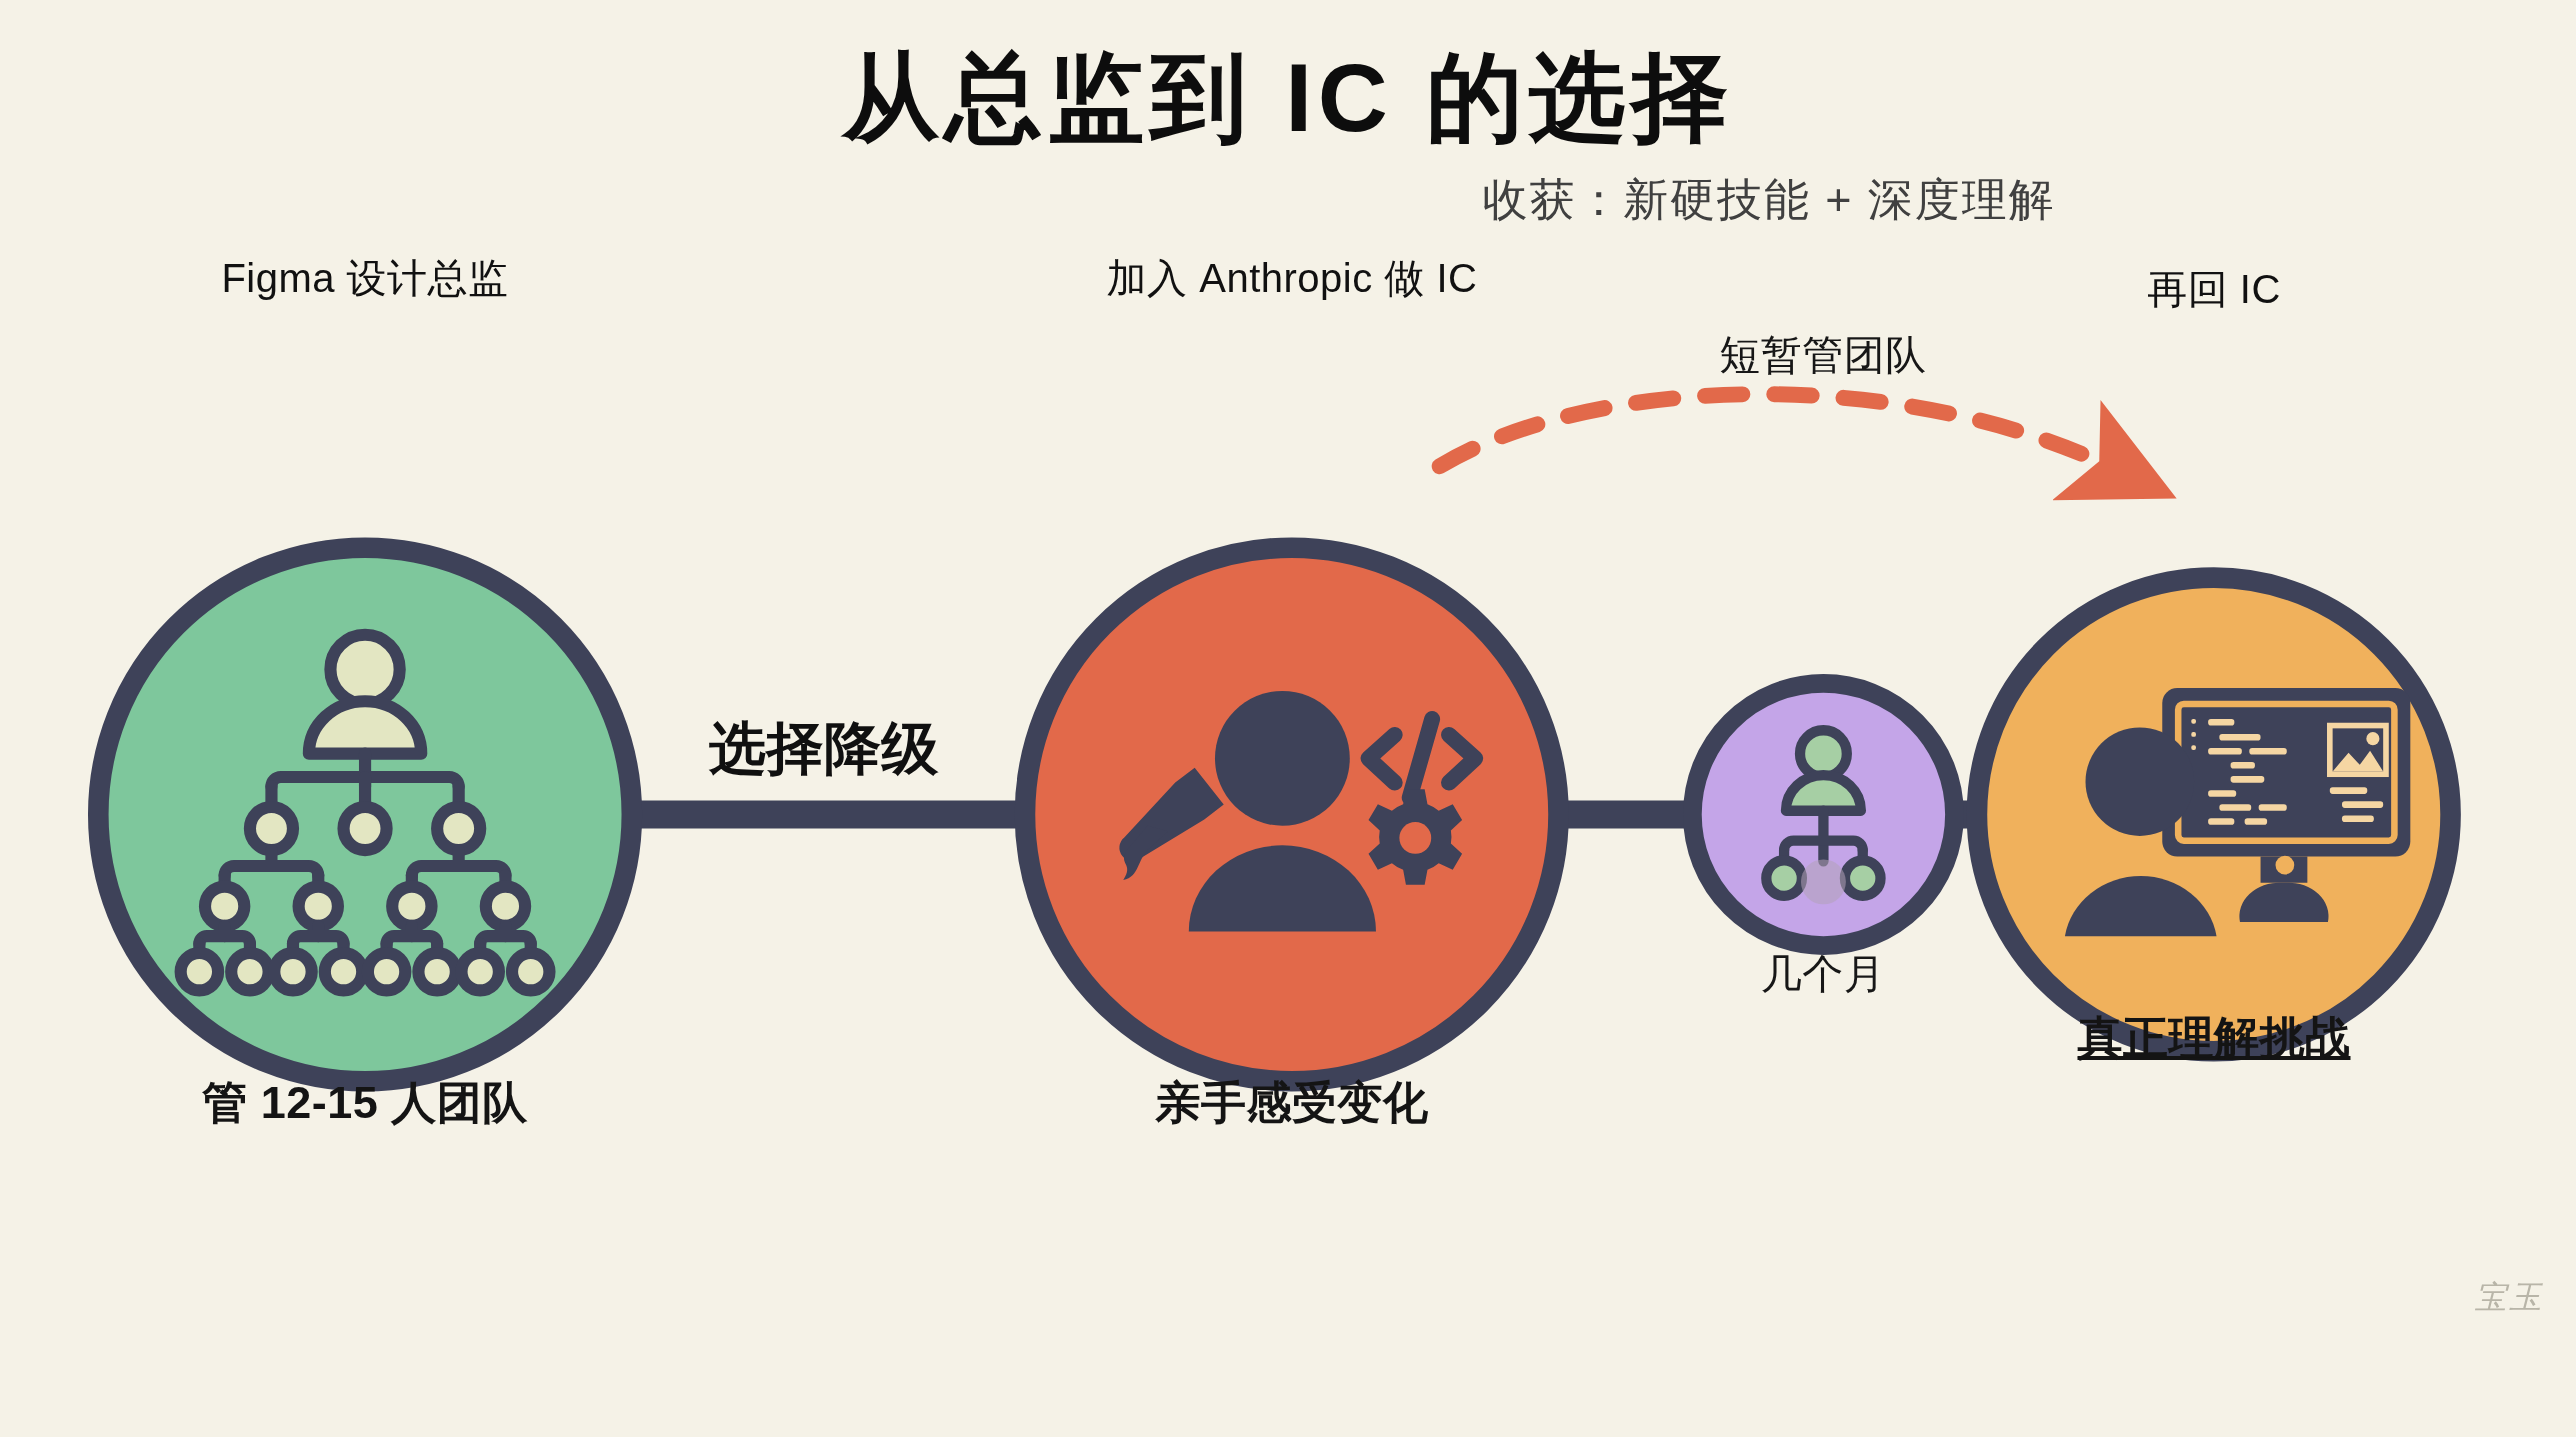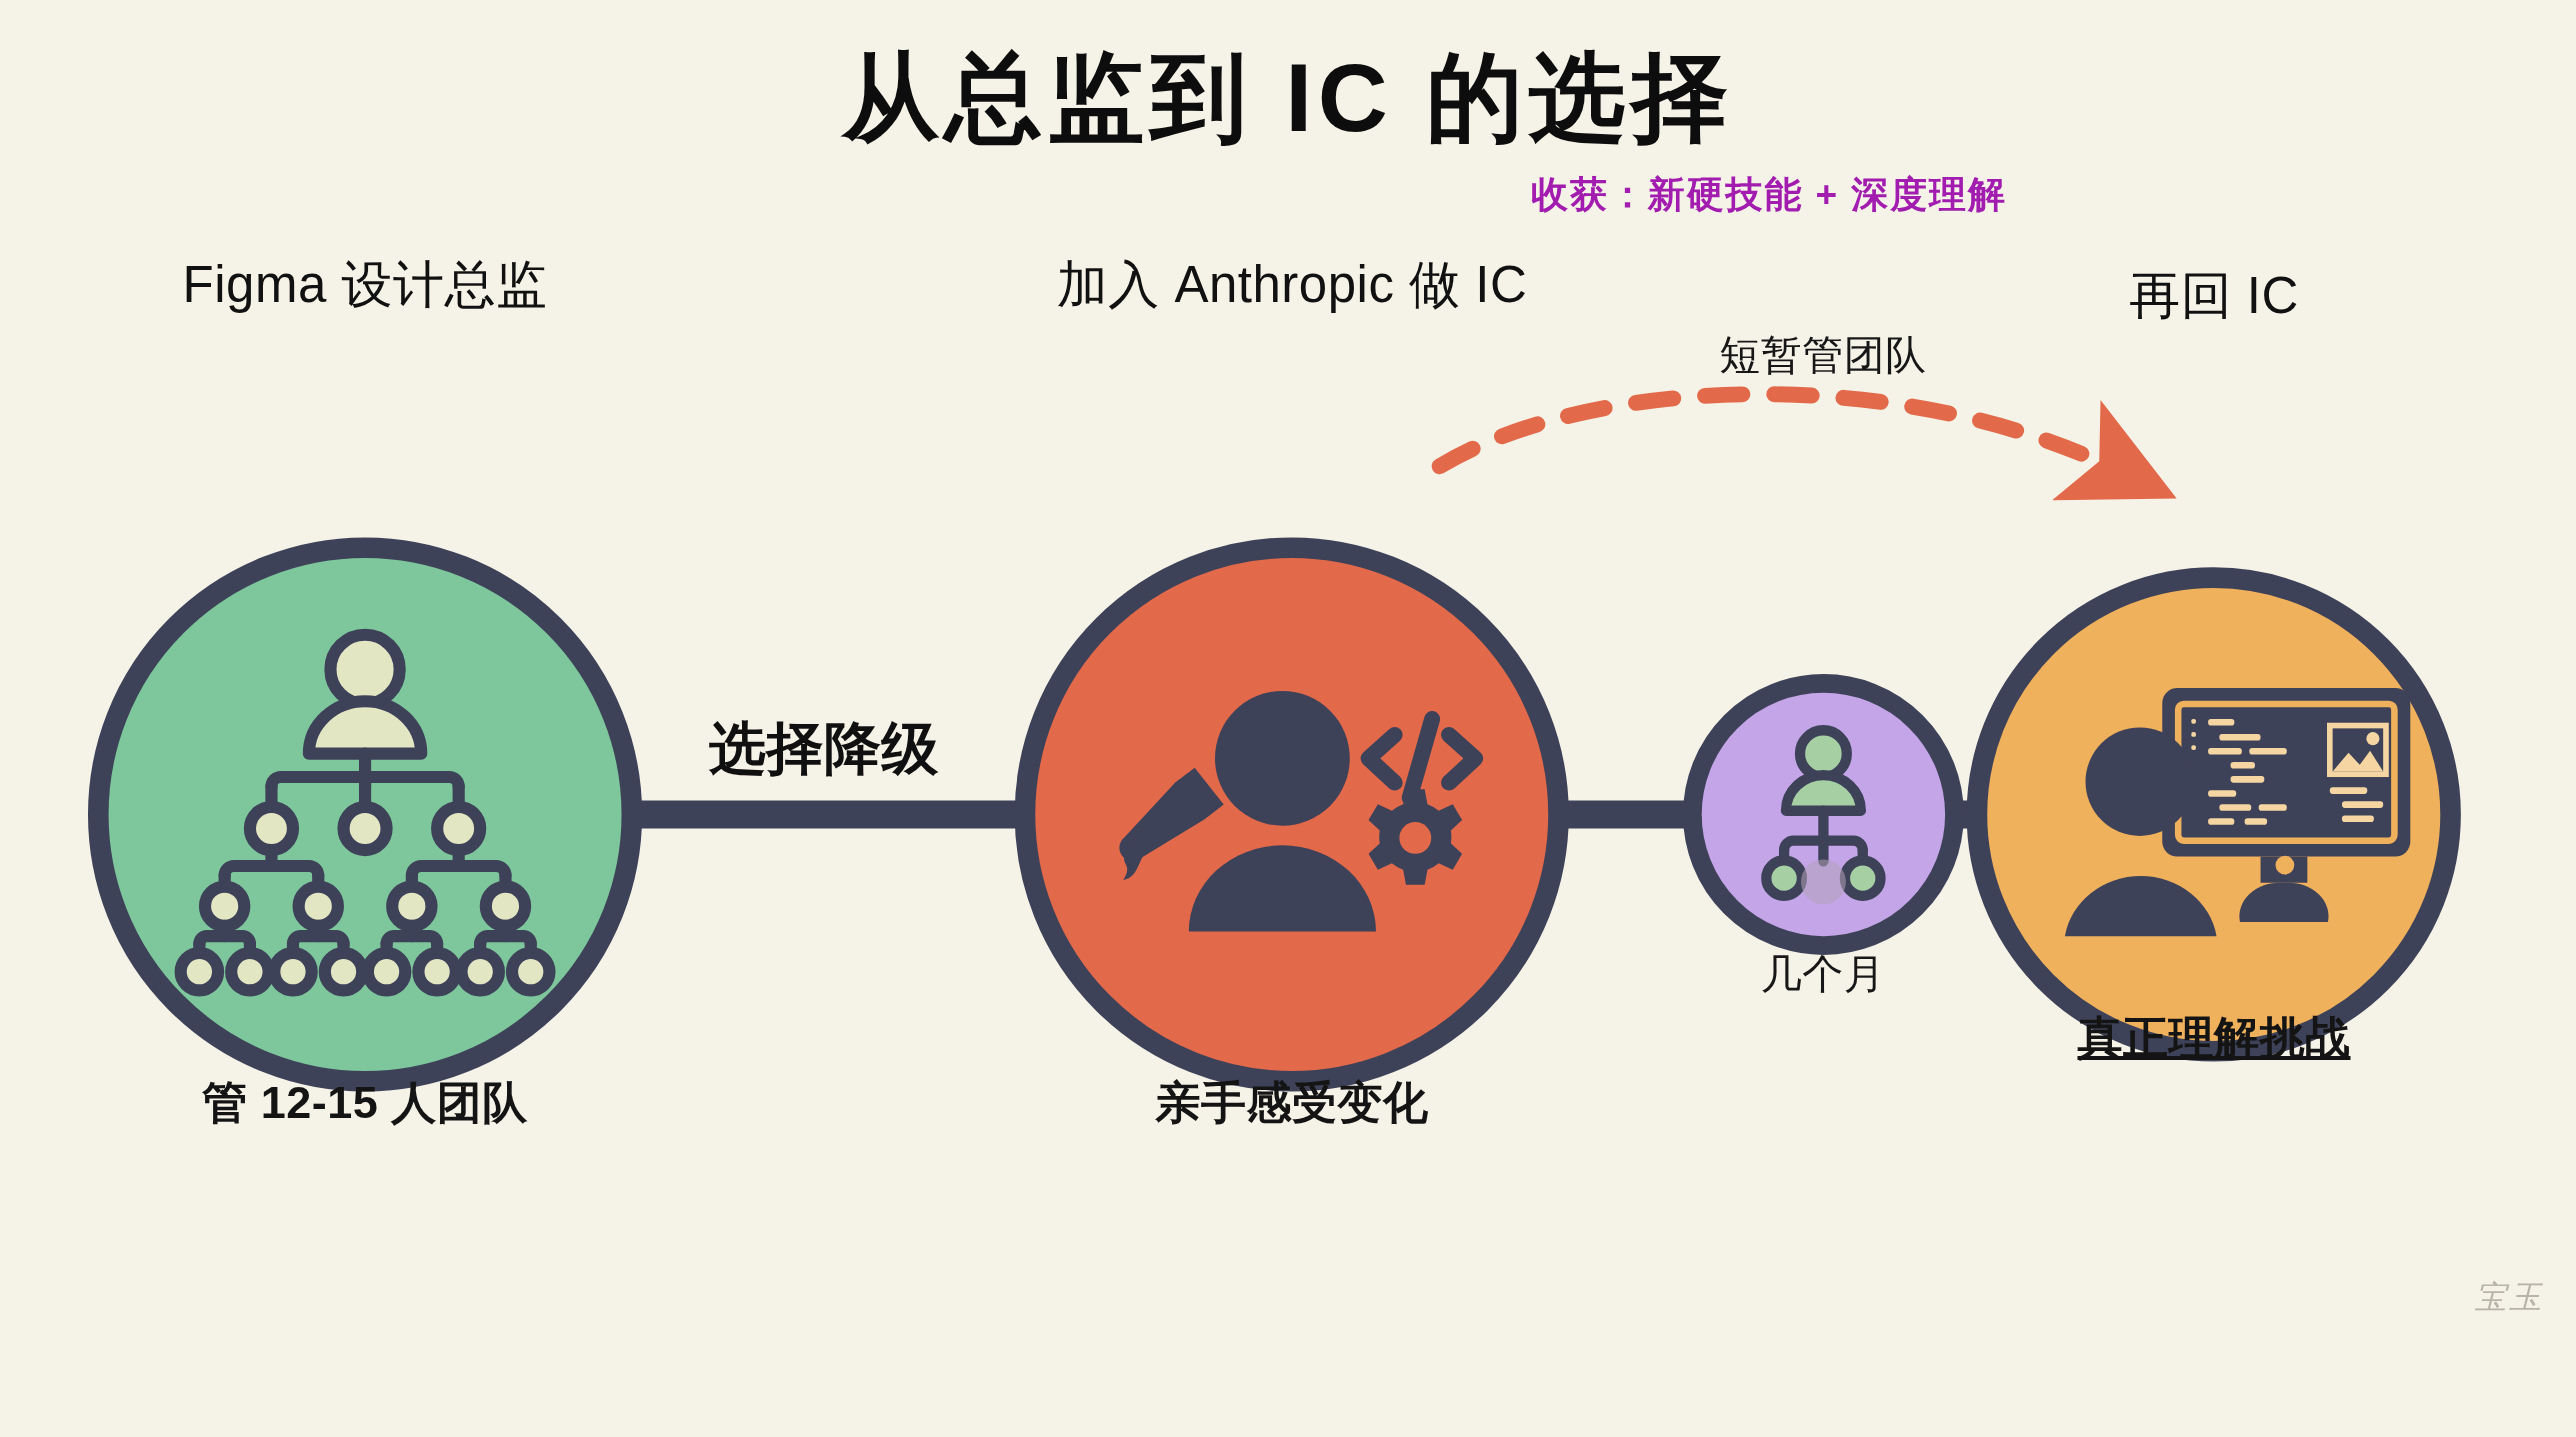--- a/index.html
+++ b/index.html
@@ -31,21 +31,21 @@
   #title {
     left: 0; right: 0;
     top: 34px;
     text-align: center;
     font-size: 97px;
     font-weight: 700;
     color: #0d0d0d;
     letter-spacing: 5.6px;
   }
   .node-title {
-    font-size: 51px;
+    font-size: 40px;
     font-weight: 400;
     color: #111;
     text-align: center;
     transform: translateX(-50%);
   }
   .node-sub {
     font-size: 45px;
     font-weight: 600;
     color: #141414;
     text-align: center;
@@ -59,23 +59,23 @@
     transform: translateX(-50%);
   }
   #edge-label {
     font-size: 57px;
     font-weight: 700;
     color: #101010;
     text-align: center;
     transform: translateX(-50%);
   }
   #gain-label {
-    font-size: 37px;
-    font-weight: 700;
-    color: #a21caf;
+    font-size: 45px;
+    font-weight: 400;
+    color: #404040;
     text-align: center;
     transform: translateX(-50%);
     letter-spacing: 1.9px;
   }
   #footnote {
     left: 0; right: 0;
     top: 1266px;
     text-align: center;
     font-size: 52px;
     font-weight: 700;

